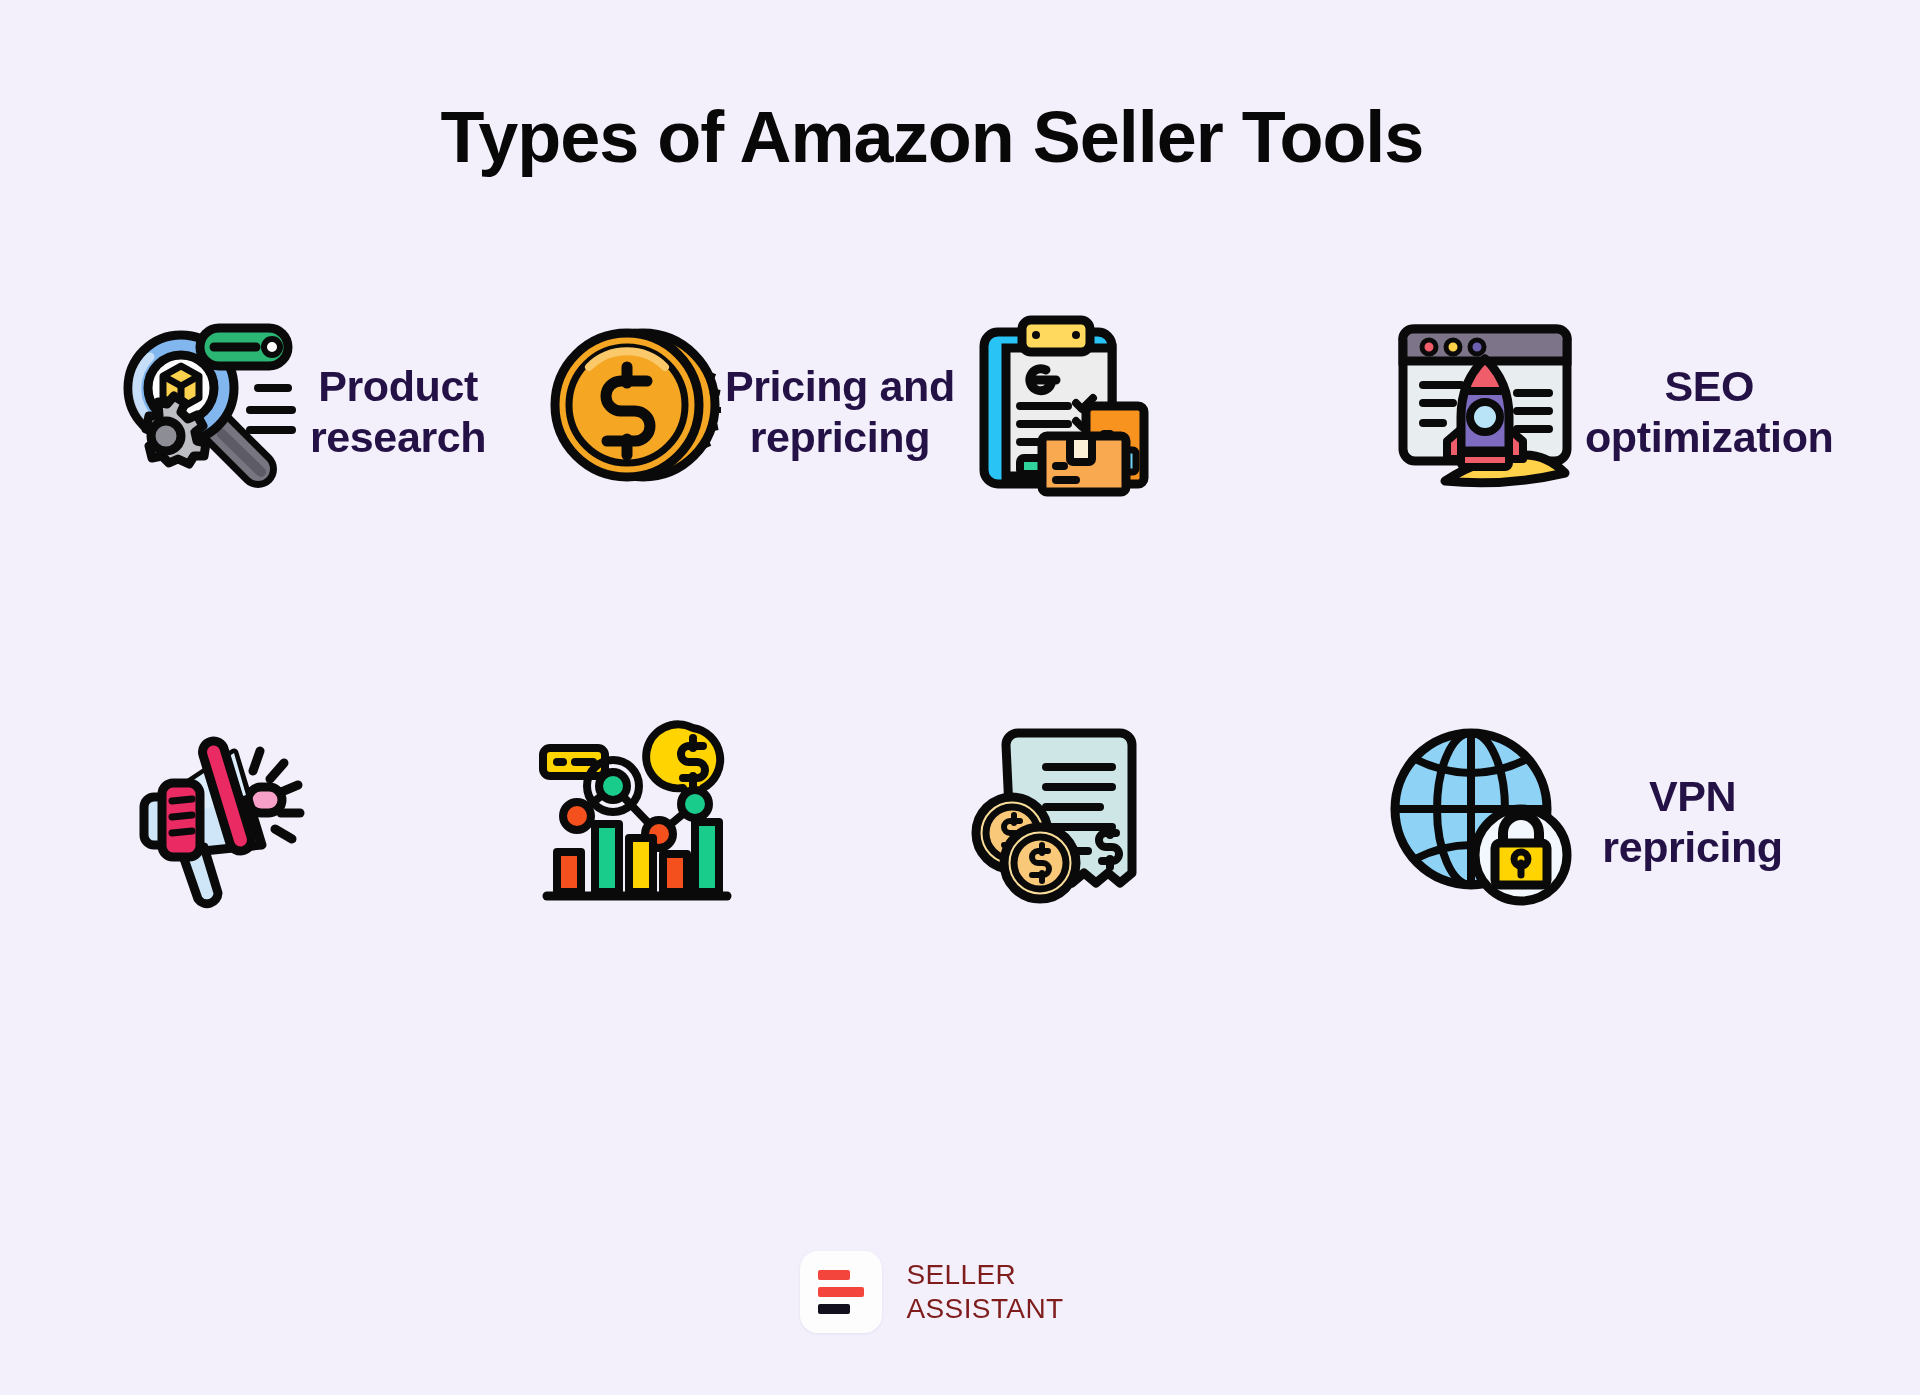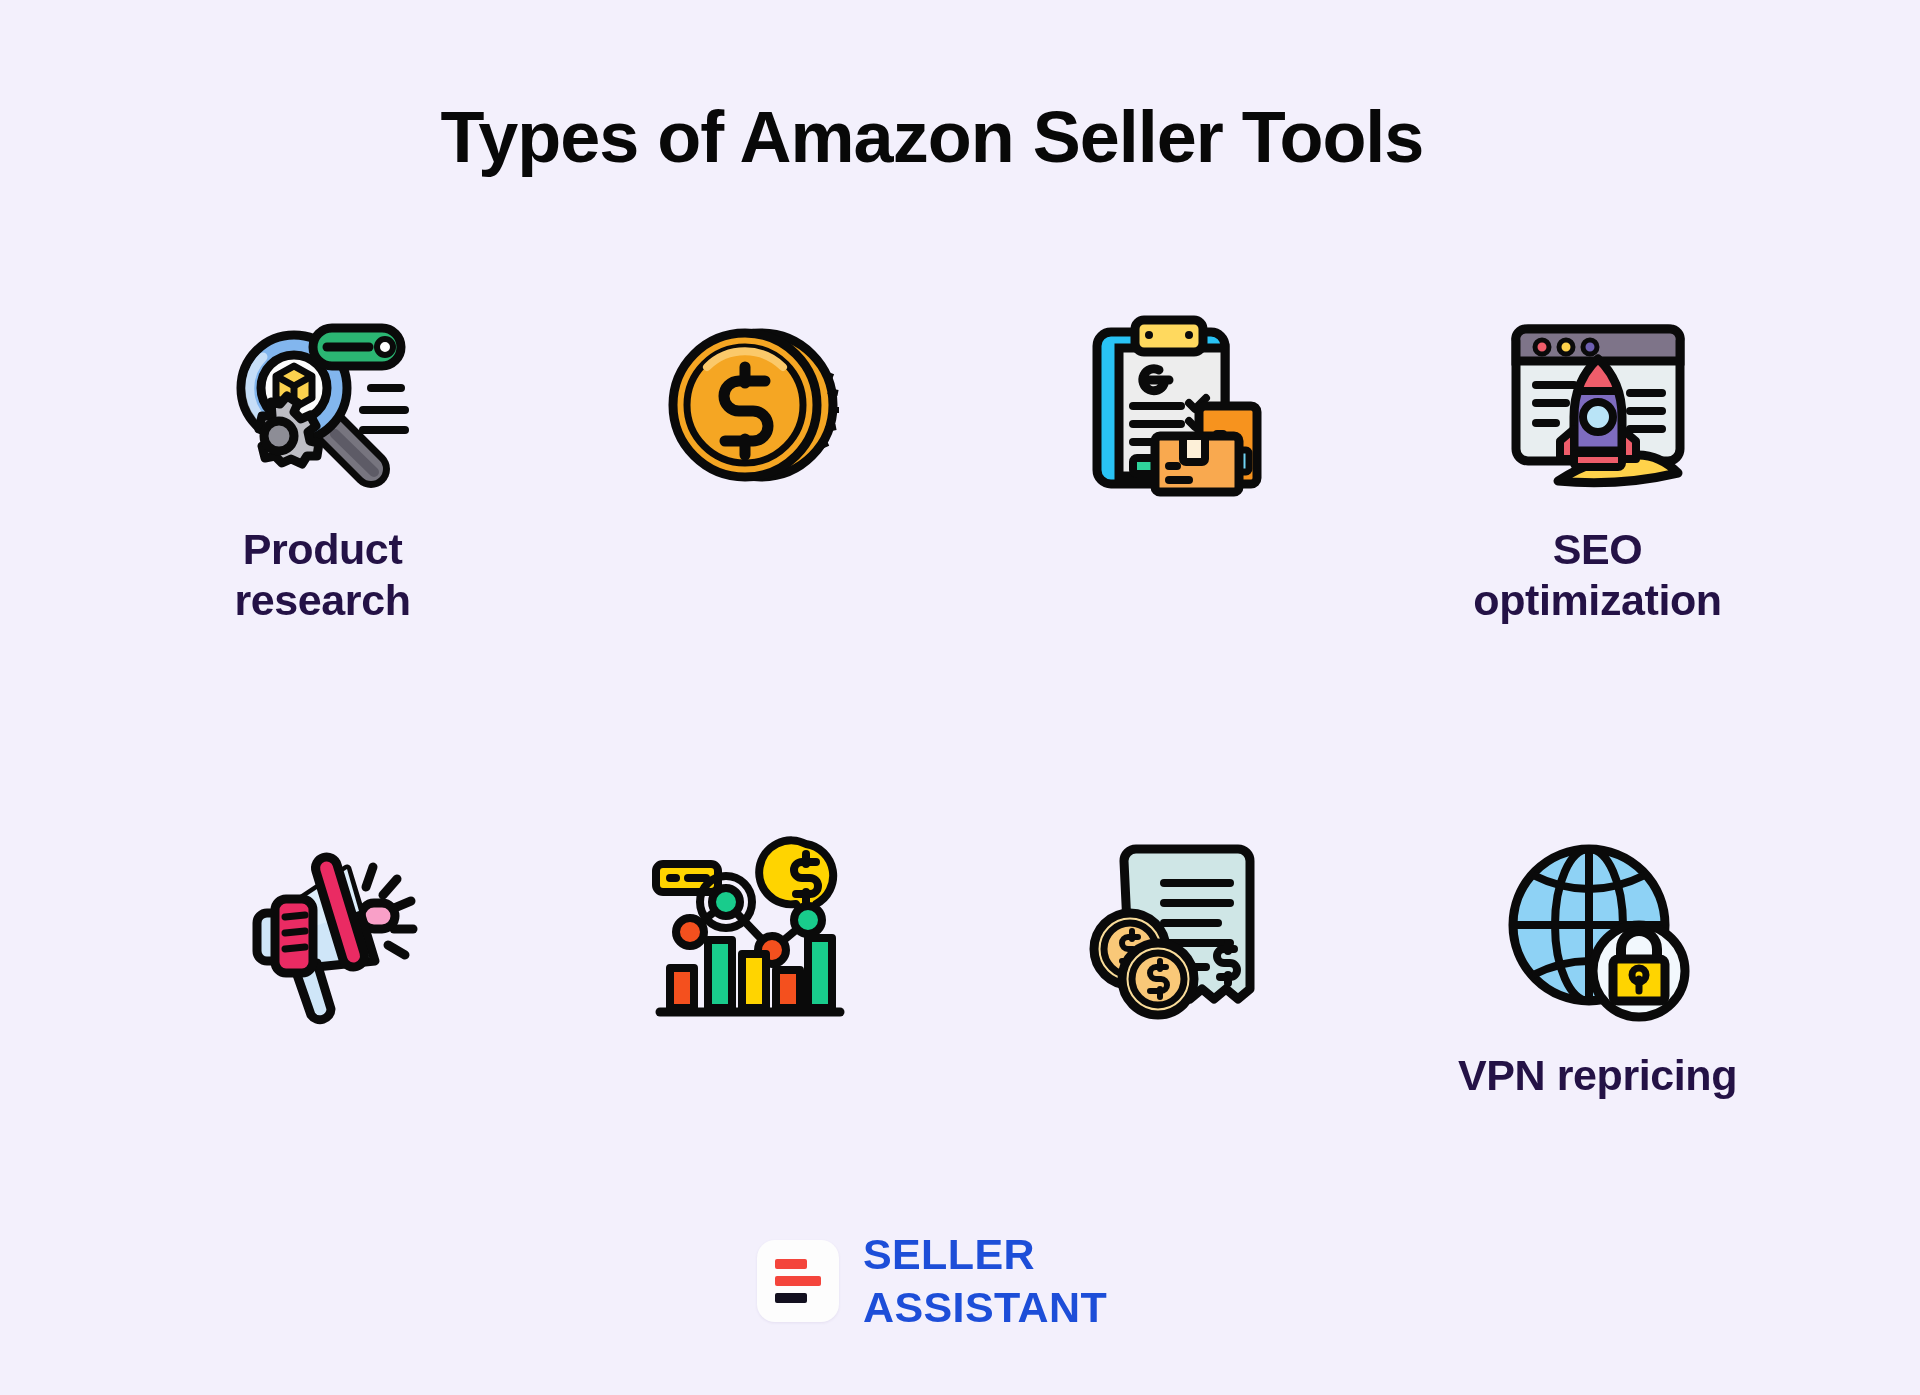--- a/index.html
+++ b/index.html
@@ -25,21 +25,21 @@
 
   .grid {
     position:absolute;
     top:300px; left:110px;
     width:1700px;
   }
   .row { display:flex; }
   .cell {
     width:425px;
     display:flex;
-    flex-direction:column;
+    flex-direction:row;
     align-items:center;
   }
   .icon-wrap {
     height:210px;
     display:flex;
     align-items:center;
     justify-content:center;
   }
   .cell-label {
     margin-top:14px;
@@ -73,24 +73,24 @@
     align-items:center;
     justify-content:center;
     gap:7px;
     box-shadow:0 1px 3px rgba(60,40,110,.08);
   }
   .logo-mark i { display:block; border-radius:2px; }
   .bar-a { width:32px; height:10px; background:#f4453c; margin-right:14px;}
   .bar-b { width:46px; height:10px; background:#f4453c; }
   .bar-c { width:32px; height:10px; background:#12101f; margin-right:14px;}
   .logo-text {
-    font-size:43px;
-    font-weight:bold;
+    font-size:28px;
+    font-weight:normal;
     line-height:1.22;
-    color:#1d4ed8;
+    color:#7f1d1d;
     letter-spacing:0.4px;
   }
   svg { display:block; overflow:visible; }
 </style>
 </head>
 <body style="background: rgb(243, 240, 252);">
 
 <div id="page">
 
   <h1 class="title">Types of Amazon Seller Tools</h1>
@@ -148,20 +148,21 @@
             <circle cx="92" cy="90" r="72" fill="#f5a623" stroke="#0a0a0a" stroke-width="9"></circle>
             <circle cx="92" cy="90" r="58" fill="none" stroke="#0a0a0a" stroke-width="7"></circle>
             <path d="M54 52 A54 54 0 0 1 130 52" fill="none" stroke="#fbc96a" stroke-width="8" stroke-linecap="round"></path>
             <g fill="none" stroke="#0a0a0a" stroke-width="11" stroke-linecap="round" stroke-linejoin="round">
               <path d="M112 66 h-26 a15 15 0 0 0 0 30 h14 a15 15 0 0 1 0 30 h-28"></path>
               <line x1="92" y1="52" x2="92" y2="68"></line>
               <line x1="92" y1="124" x2="92" y2="140"></line>
             </g>
           </svg>
         </div>
+        <div class="cell-label">Pricing and<br>repricing</div>
       </div>
 
       <div class="cell">
         <div class="icon-wrap">
           <svg width="200" height="190" viewBox="0 0 200 190">
             <rect x="24" y="22" width="128" height="152" rx="14" fill="#29c3f5" stroke="#0a0a0a" stroke-width="9"></rect>
             <rect x="46" y="38" width="106" height="128" fill="#ededed" stroke="#0a0a0a" stroke-width="9"></rect>
             <rect x="62" y="10" width="68" height="32" rx="9" fill="#ffd95e" stroke="#0a0a0a" stroke-width="9"></rect>
             <circle cx="76" cy="25" r="4" fill="#0a0a0a"></circle>
             <circle cx="116" cy="25" r="4" fill="#0a0a0a"></circle>

